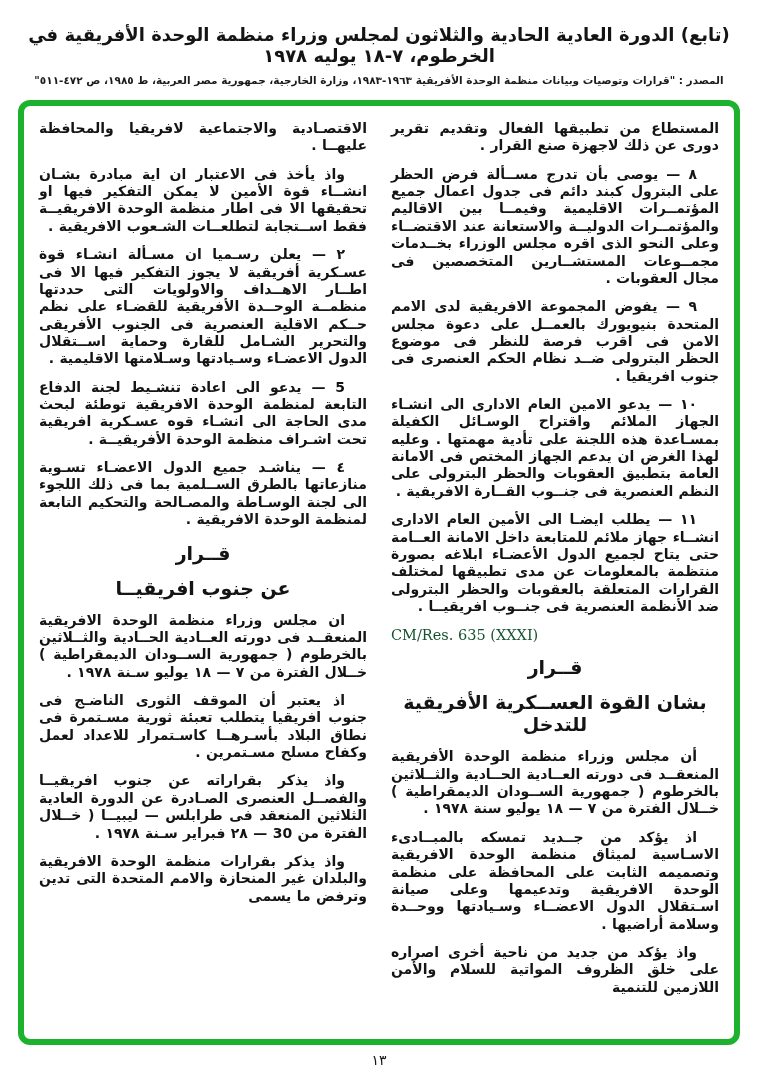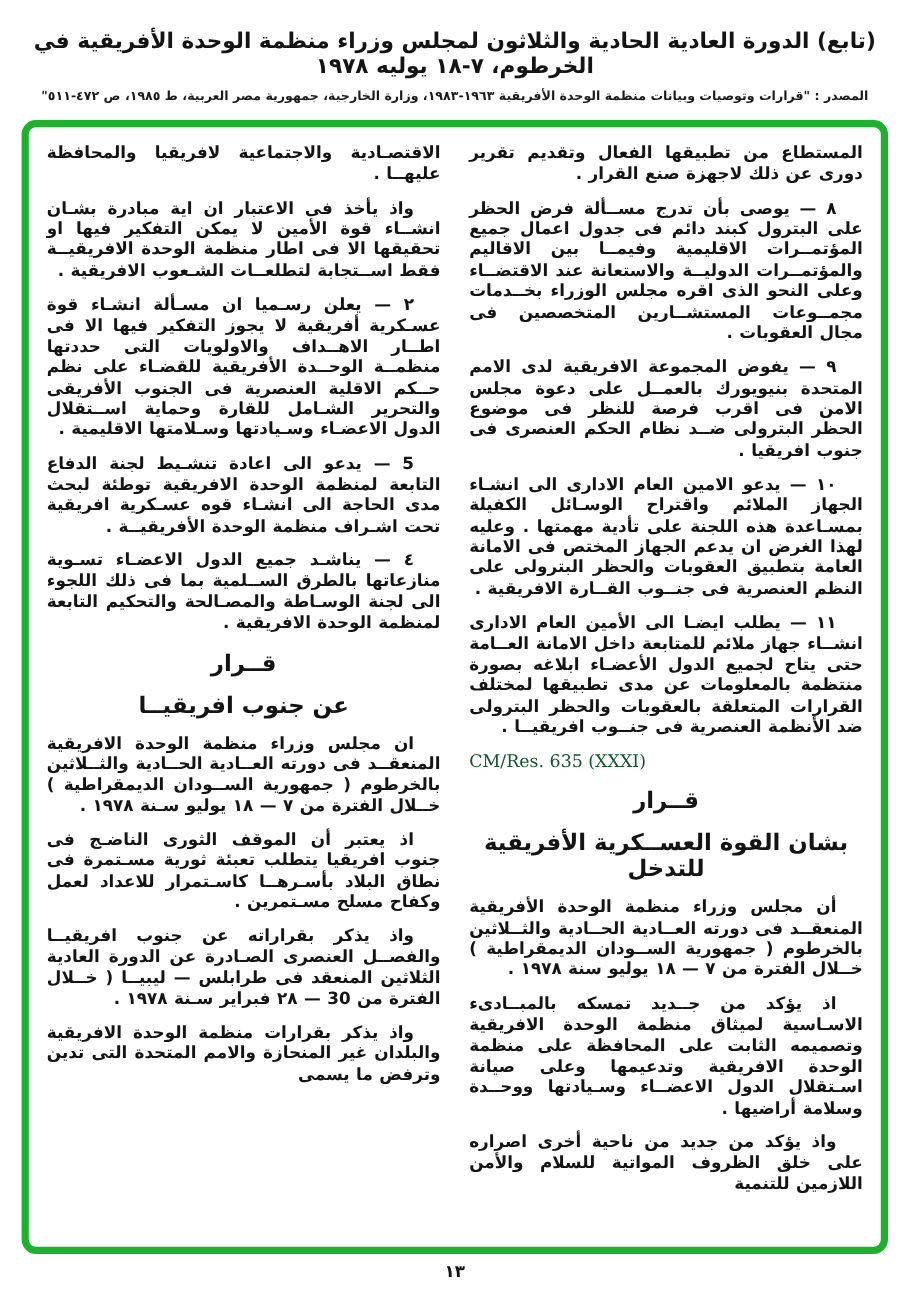--- a/index.html
+++ b/index.html
@@ -51,21 +51,21 @@
   }
   .col-left .ref { margin-top:34px; }
   .h-center {
     text-align:center; font-weight:bold;
     font-size:19px; direction:rtl;
     margin:13px 0 13px 0;
   }
   .page-num {
     position:absolute; bottom:10px; left:0; right:0;
     text-align:center;
-    font-size:14px; font-weight:bold;
+    font-size:14px; font-weight:normal;
   }
 </style>
 </head>
 <body>
 
 <div class="header">
   <div class="line1">(تابع) الدورة العادية الحادية والثلاثون لمجلس وزراء منظمة الوحدة الأفريقية في الخرطوم، ٧-١٨ يوليه ١٩٧٨</div>
   <div class="line2">المصدر : "قرارات وتوصيات وبيانات منظمة الوحدة الأفريقية ١٩٦٣-١٩٨٣، وزارة الخارجية، جمهورية مصر العربية، ط ١٩٨٥، ص ٤٧٢-٥١١"</div>
 </div>
 

